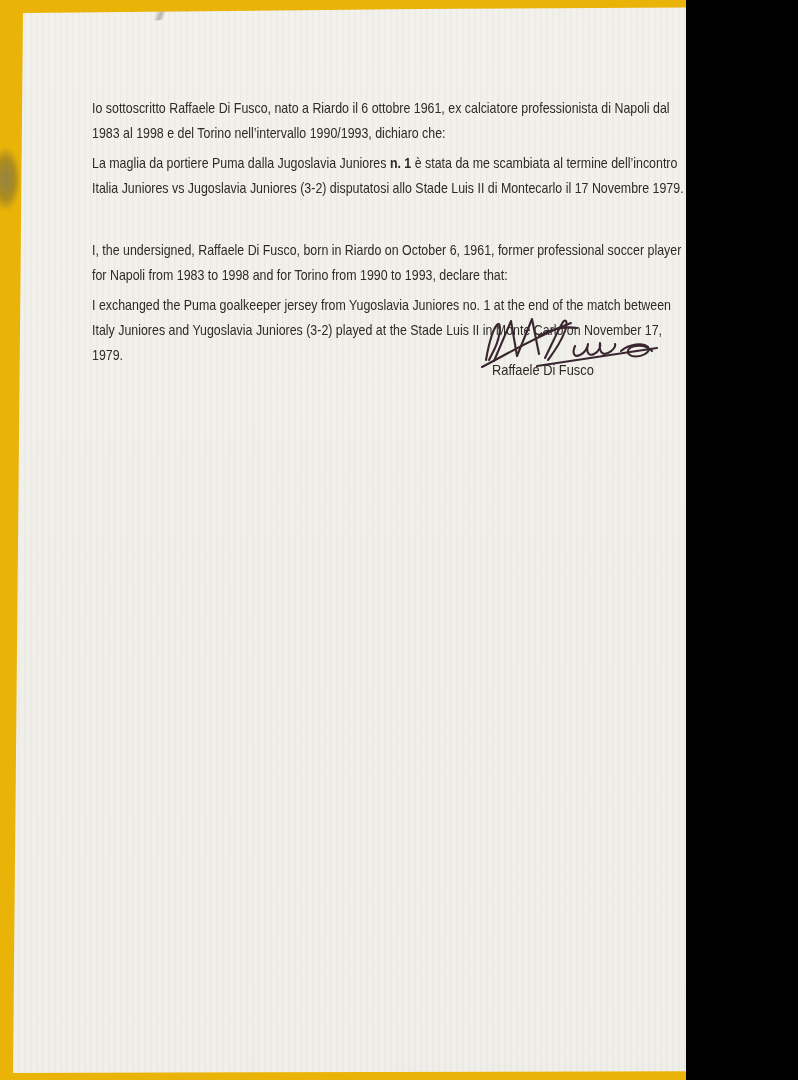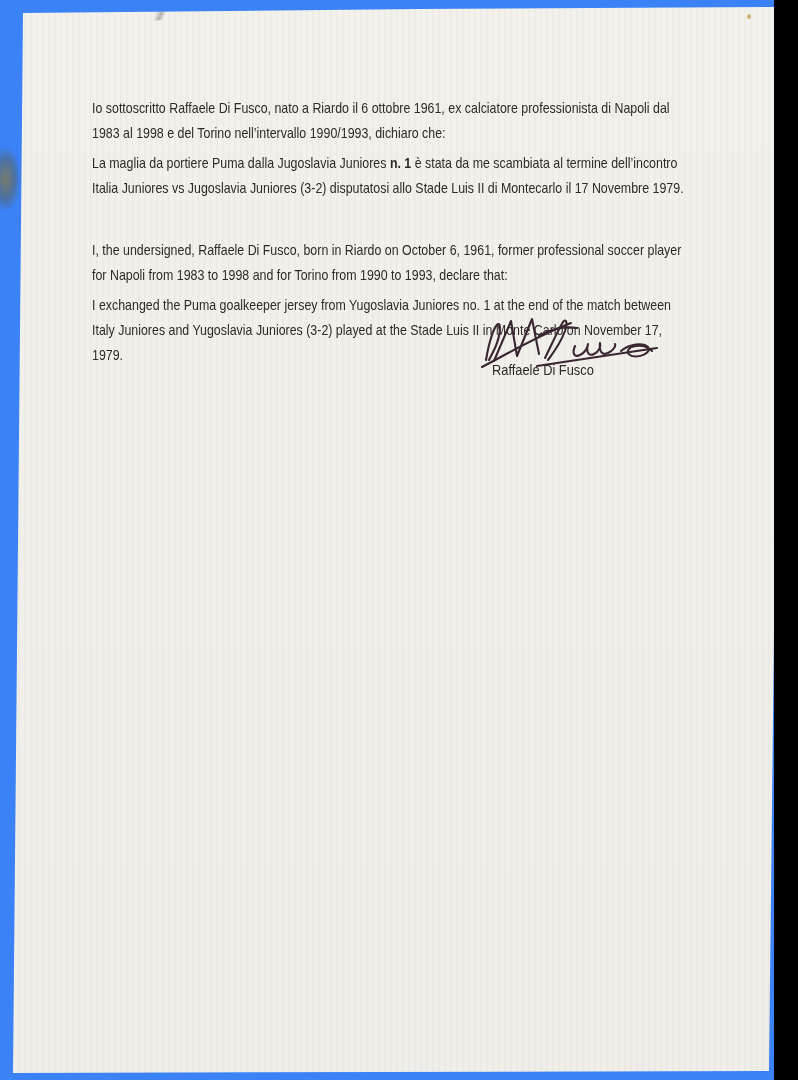--- a/index.html
+++ b/index.html
@@ -1,22 +1,22 @@
 <!DOCTYPE html>
 <html><head>
 <meta charset="utf-8">
 <style>
   html, body { margin: 0; padding: 0; }
   body { background: #000; font-family: "Liberation Sans", sans-serif; }
 
   .scan {
     position: relative;
-    width: 774px;
+    width: 686px;
     height: 1080px;
-    background: #3b82f6;
+    background: #eab308;
     overflow: hidden;
   }
 
   
   .edge-smudge {
     position: absolute;
     left: -4px; top: 148px;
     width: 24px; height: 62px;
     background: radial-gradient(ellipse at 40% 50%, rgba(132,124,82,0.85) 0%, rgba(96,92,58,0.45) 45%, rgba(0,0,0,0) 75%);
     filter: blur(1px);

